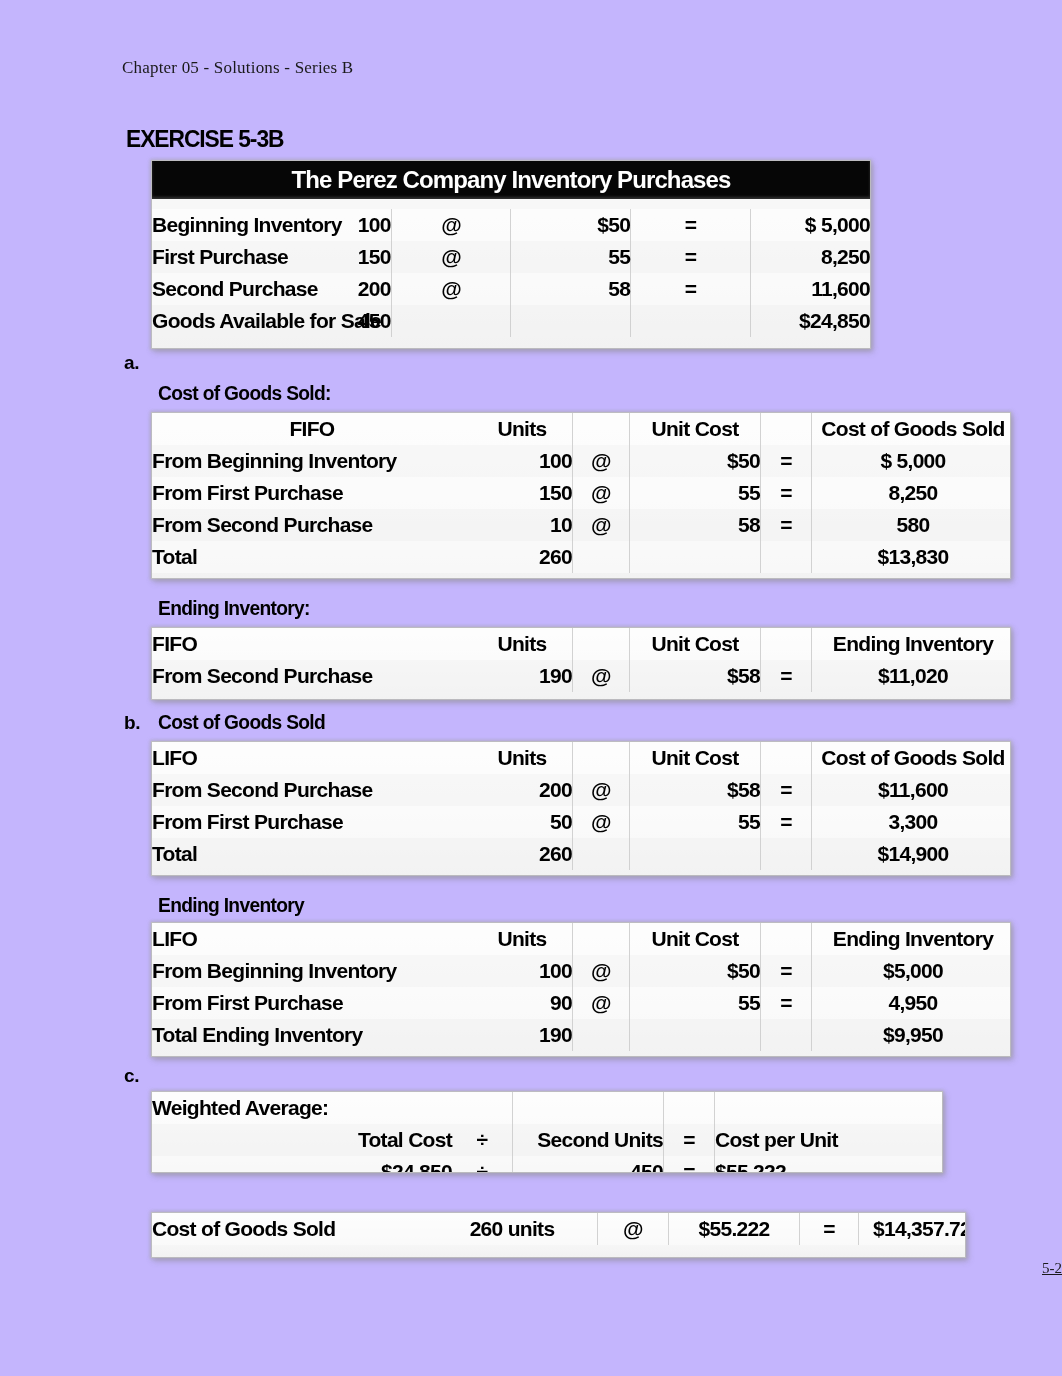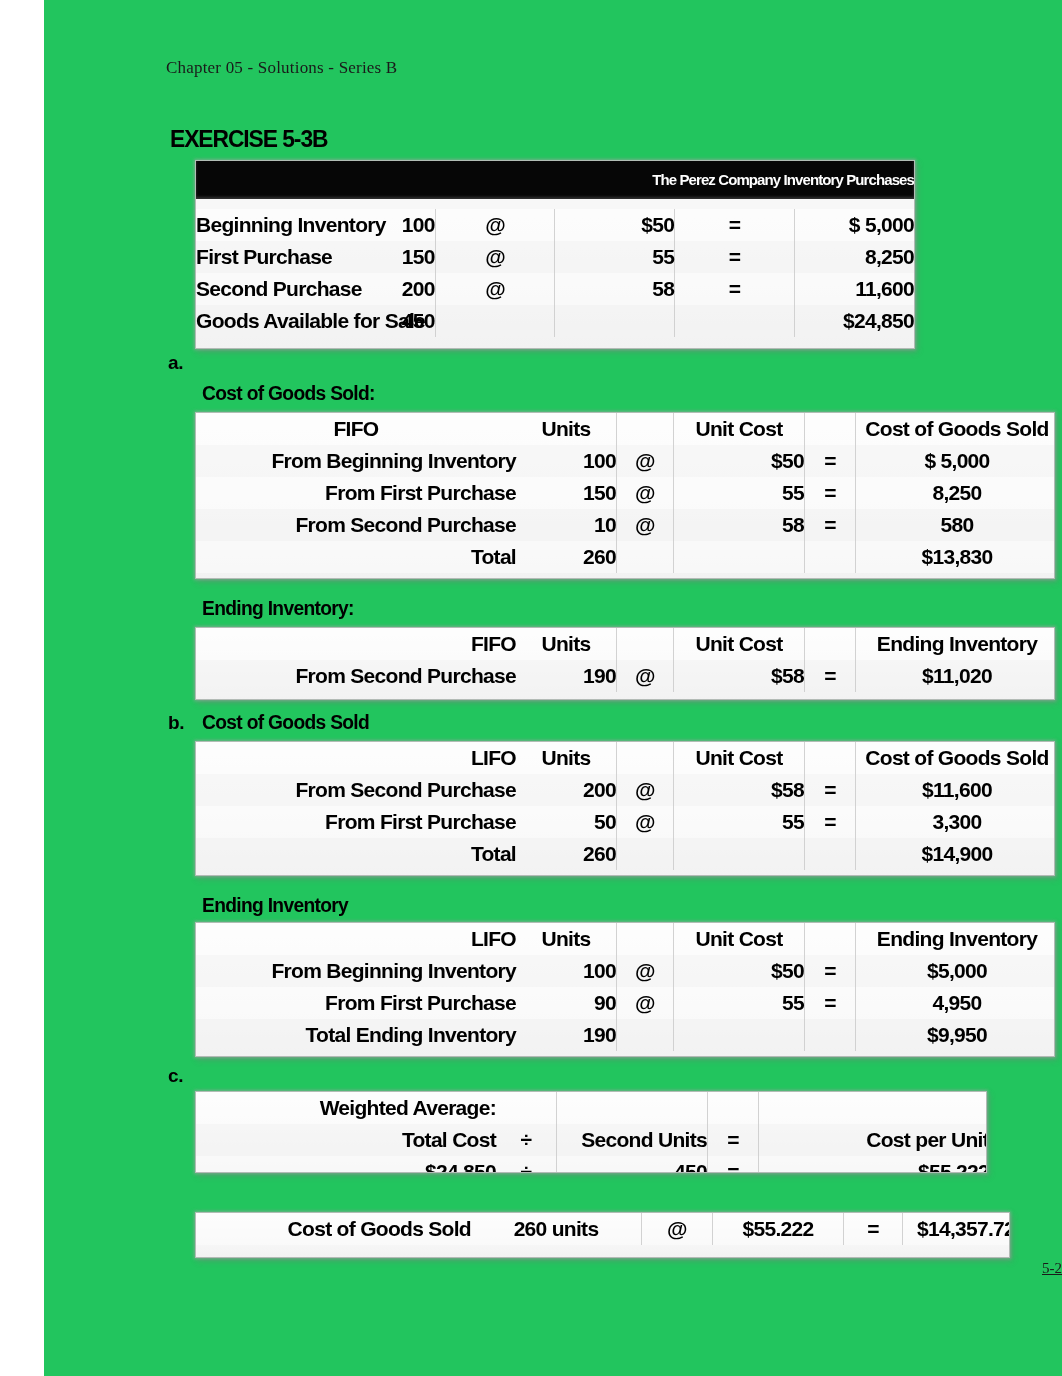--- a/index.html
+++ b/index.html
@@ -12,22 +12,21 @@
     height: 1376px;
     position: relative;
     font-family: "Liberation Sans", sans-serif;
     -webkit-font-smoothing: none;
   }
 
   
   .page {
     position: absolute;
     inset: 0;
-    background: #22c55e;
-    margin-left: 44px;
+    background: #c4b5fd;
   }
   .running-head {
     position: absolute;
     left: 122px;
     top: 58px;
     font-family: "Liberation Serif", serif;
     font-size: 17px;
     color: #1a1a1a;
     letter-spacing: 0.2px;
     white-space: nowrap;
@@ -104,32 +103,32 @@
     white-space: nowrap;
     overflow: visible;
   }
   
   .sheet tr:nth-child(odd) td { background: rgba(252,252,252,0.6); }
   .sheet tr:nth-child(even) td { background: rgba(243,243,243,0.55); }
 
   
   .colrule { border-right: 1px solid rgba(205,205,205,0.9); }
 
-  .al { text-align: right;  padding-left: 12px; }
+  .al { text-align: left;  padding-left: 12px; }
   .ar { text-align: right; padding-right: 8px; }
   .ac { text-align: center; }
 
   
   .banner-row td {
     background: #060606 !important;
     color: #ffffff;
-    text-align: right;
+    text-align: center;
     height: 38px;
     line-height: 38px;
-    font-size: 15px;
+    font-size: 24px;
     letter-spacing: -0.9px;
     box-shadow: inset 0 -2px 3px rgba(255,255,255,0.18);
   }
 
   .spacer-row td { height: 10px; line-height: 10px; }
 
   
   .hdr td { font-size: 21px; }
 </style>
 </head>

